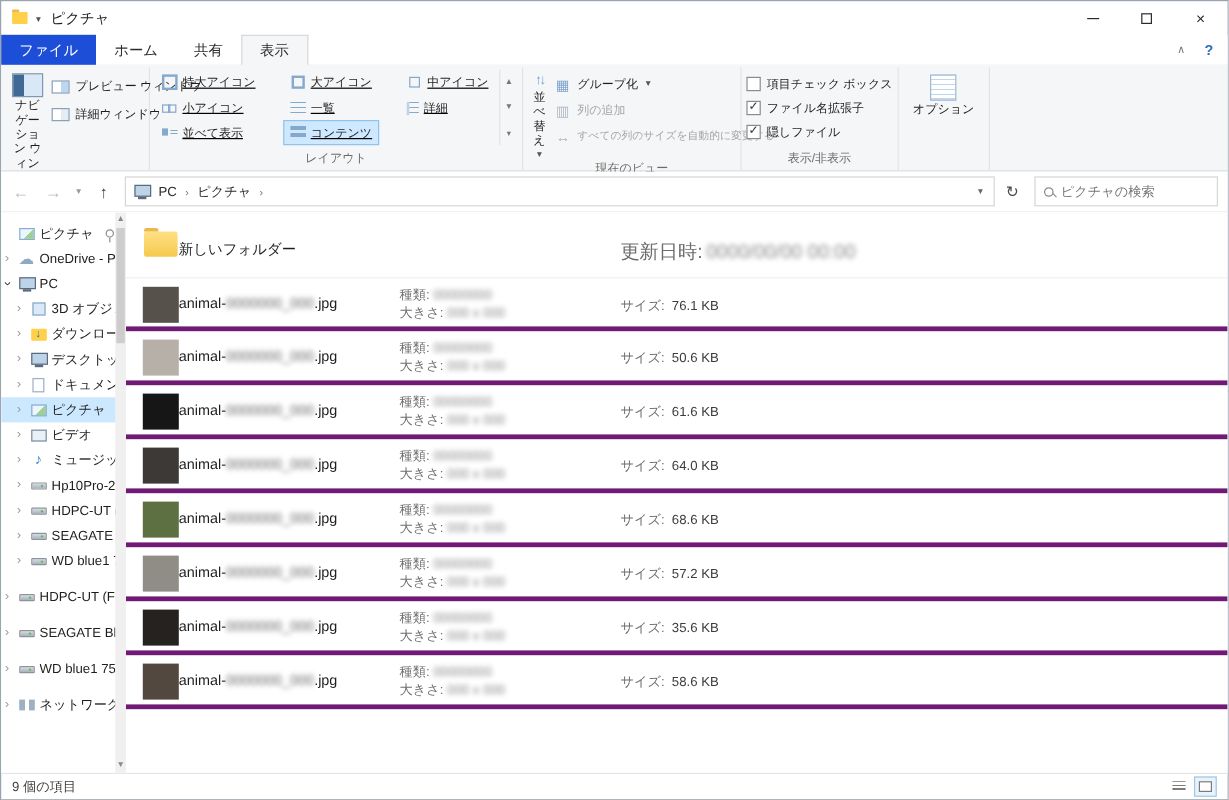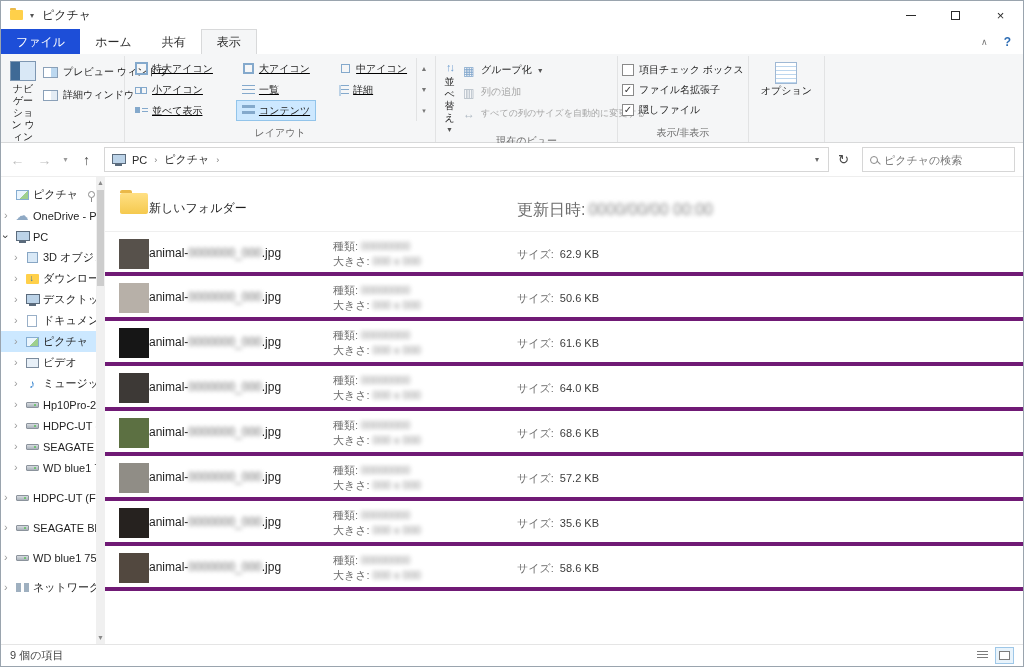--- a/index.html
+++ b/index.html
@@ -471,21 +471,21 @@
         </span>
       </div>
 
       <div class="file-row first">
         <span class="thumb" style="background: rgb(87, 81, 75);"></span>
         <span class="fn"><span>animal-</span><span class="blurred">0000000_000</span><span>.jpg</span></span>
         <div class="meta2">
           <div><span class="lbl">種類:</span><span class="blurred">00000000</span></div>
           <div><span class="lbl">大きさ:</span><span class="blurred">000 x 000</span></div>
         </div>
-        <div class="size-col"><span class="lbl">サイズ:</span><span class="size-val">62.9 KB</span></div>
+        <div class="size-col"><span class="lbl">サイズ:</span><span class="size-val">76.1 KB</span></div>
       </div>
 
       <div class="file-row">
         <span class="thumb" style="background: rgb(183, 176, 168);"></span>
         <span class="fn"><span>animal-</span><span class="blurred">0000000_000</span><span>.jpg</span></span>
         <div class="meta2">
           <div><span class="lbl">種類:</span><span class="blurred">00000000</span></div>
           <div><span class="lbl">大きさ:</span><span class="blurred">000 x 000</span></div>
         </div>
         <div class="size-col"><span class="lbl">サイズ:</span><span class="size-val">50.6 KB</span></div>

